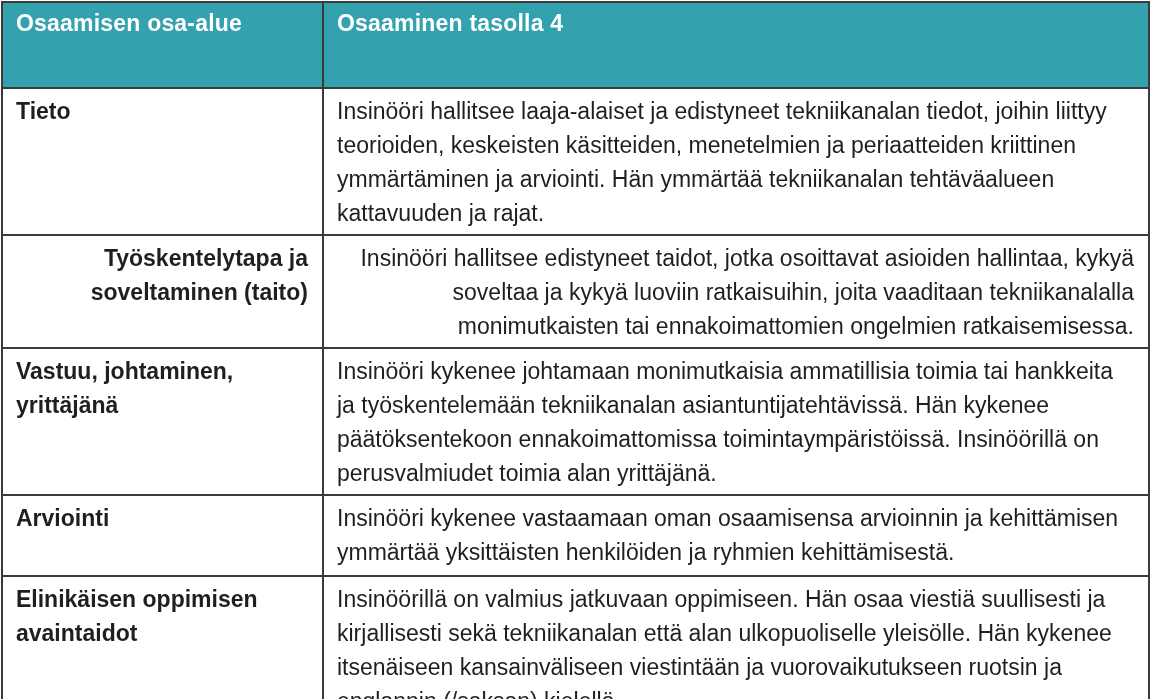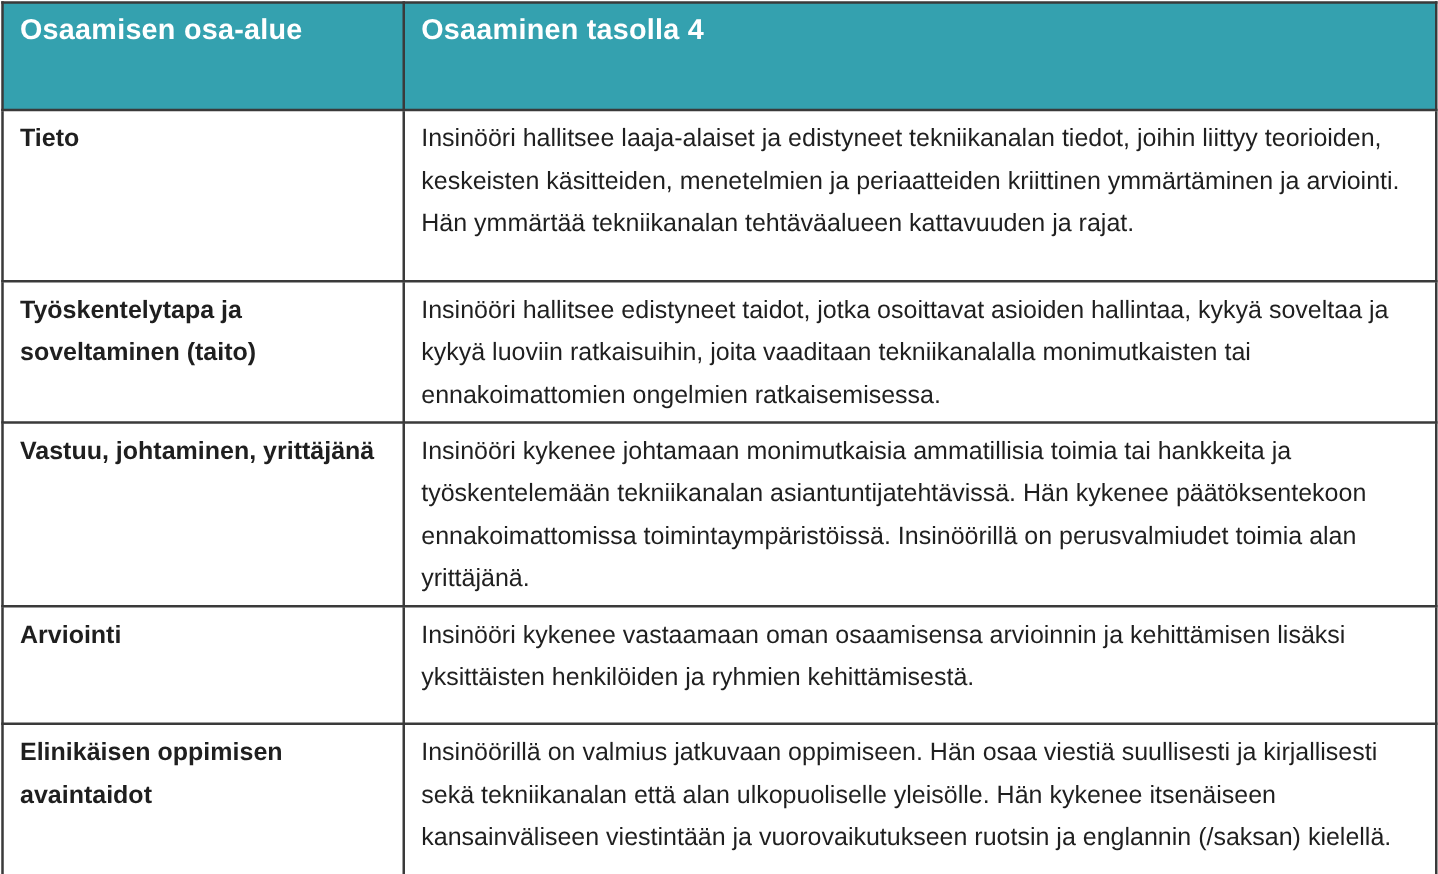--- a/index.html
+++ b/index.html
@@ -39,30 +39,30 @@
     background: var(--header-bg);
     color: var(--header-text);
     font-size: 23px;
     font-weight: bold;
     height: 86px;
     padding-top: 7px;
     letter-spacing: 0.2px;
   }
   .competency-table td {
     color: var(--body-text);
-    font-size: 20px;
+    font-size: 23px;
     line-height: 34px;
   }
   .competency-table td.area-cell {
     font-weight: bold;
   }
   tr.row-0 td { height: 137px; }
-  tr.row-1 td { height: 102px; }
+  tr.row-1 td { height: 102px; text-align: right; }
   tr.row-2 td { height: 137px; }
-  tr.row-3 td { height: 94px; }
+  tr.row-3 td { height: 81px; }
   tr.row-4 td { height: 136px; }
 </style>
 </head>
 <body>
 
 <table class="competency-table">
   <colgroup>
     <col class="area-col">
     <col class="desc-col">
   </colgroup>
@@ -80,20 +80,20 @@
     <tr class="row-1">
       <td class="area-cell">Työskentelytapa ja soveltaminen (taito)</td>
       <td class="desc-cell">Insinööri hallitsee edistyneet taidot, jotka osoittavat asioiden hallintaa, kykyä soveltaa ja kykyä luoviin ratkaisuihin, joita vaaditaan tekniikanalalla monimutkaisten tai ennakoimattomien ongelmien ratkaisemisessa.</td>
     </tr>
     <tr class="row-2">
       <td class="area-cell">Vastuu, johtaminen, yrittäjänä</td>
       <td class="desc-cell">Insinööri kykenee johtamaan monimutkaisia ammatillisia toimia tai hankkeita ja työskentelemään tekniikanalan asiantuntijatehtävissä. Hän kykenee päätöksentekoon ennakoimattomissa toimintaympäristöissä. Insinöörillä on perusvalmiudet toimia alan yrittäjänä.</td>
     </tr>
     <tr class="row-3">
       <td class="area-cell">Arviointi</td>
-      <td class="desc-cell">Insinööri kykenee vastaamaan oman osaamisensa arvioinnin ja kehittämisen lisäksi yksittäisten henkilöiden ja ryhmien kehittämisestä.</td>
+      <td class="desc-cell">Insinööri kykenee vastaamaan oman osaamisensa arvioinnin ja kehittämisen ymmärtää yksittäisten henkilöiden ja ryhmien kehittämisestä.</td>
     </tr>
     <tr class="row-4">
       <td class="area-cell">Elinikäisen oppimisen avaintaidot</td>
       <td class="desc-cell">Insinöörillä on valmius jatkuvaan oppimiseen. Hän osaa viestiä suullisesti ja kirjallisesti sekä tekniikanalan että alan ulkopuoliselle yleisölle. Hän kykenee itsenäiseen kansainväliseen viestintään ja vuorovaikutukseen ruotsin ja englannin (/saksan) kielellä.</td>
     </tr>
   </tbody>
 </table>
 
 </body></html>

